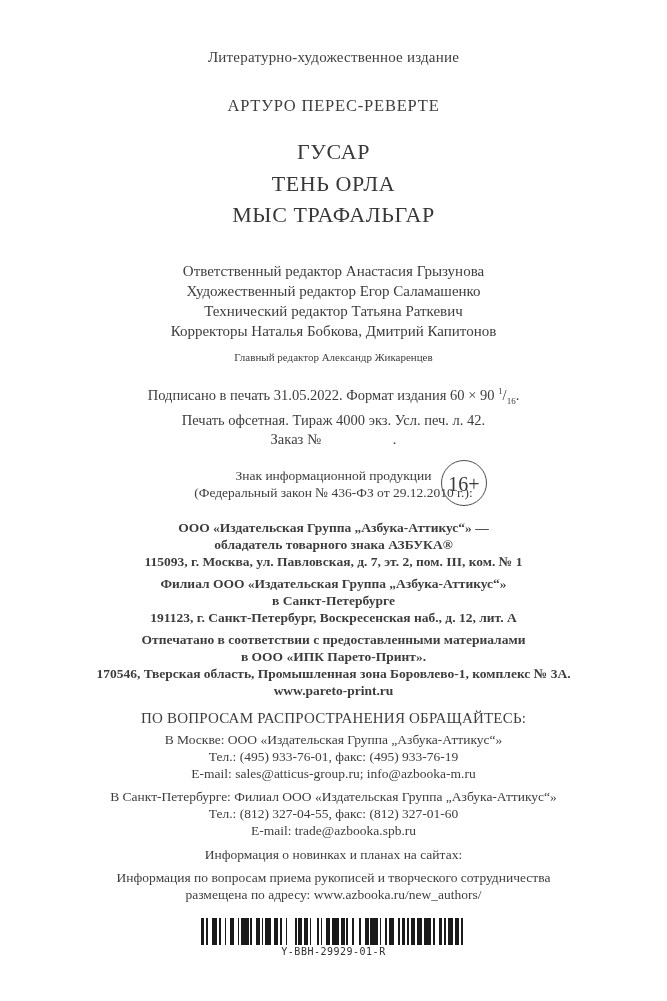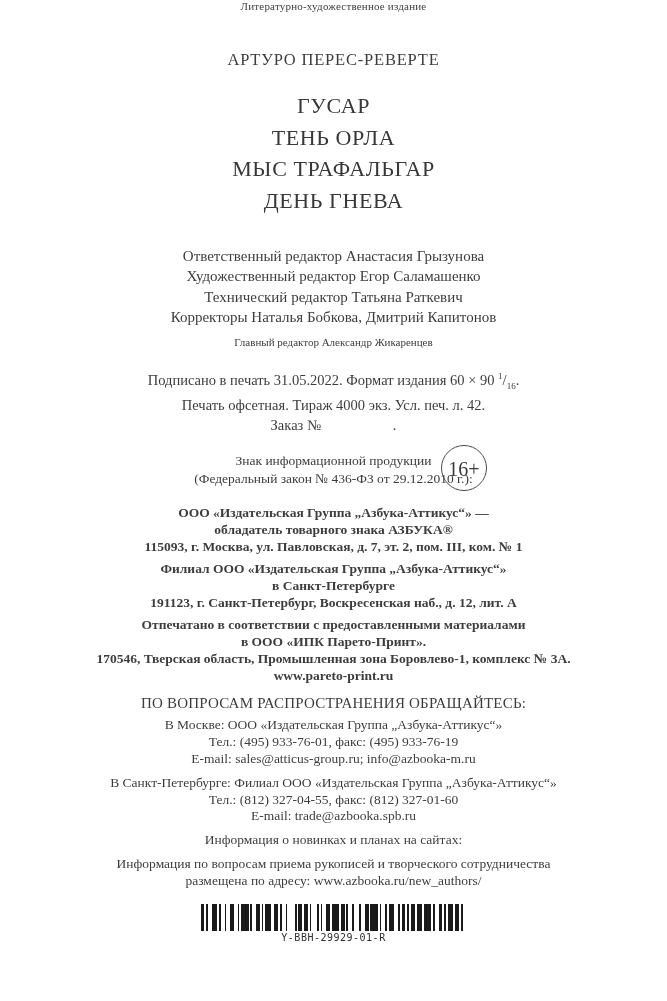--- a/index.html
+++ b/index.html
@@ -7,22 +7,22 @@
     position: relative;
     width: 667px;
     height: 1001px;
     margin: 0 auto;
     background: #ffffff;
     color: #3d3d3d;
     font-family: "Liberation Serif", "DejaVu Serif", serif;
     text-align: center;
     overflow: hidden;
   }
-  .edition        { font-size: 11px; letter-spacing: 0.2px; }
-  .author         { margin-top: 38px; font-size: 16.5px; letter-spacing: 0.8px; font-family: Liberation Serif, serif; }
+  .edition        { padding-top: 49px; font-size: 15px; letter-spacing: 0.2px; }
+  .author         { margin-top: 30px; font-size: 16.5px; letter-spacing: 0.8px; font-family: Liberation Serif, serif; }
   .titles         { margin-top: 20px; }
   .title          { font-size: 22px; line-height: 31.5px; letter-spacing: 0.6px; color: #383838; }
   .credits        { margin-top: 30px; font-size: 15px; line-height: 20.3px; }
   .chief          { margin-top: 9px; font-size: 11px; }
   .imprint        { margin-top: 19px; font-size: 14.5px; line-height: 19.5px; }
   .imprint sup    { font-size: 9px; }
   .imprint sub    { font-size: 9px; }
   .order-gap      { display: inline-block; width: 72px; }
   .rating         { position: relative; margin-top: 17px; font-size: 13.5px; line-height: 17.5px; }
   .badge {
@@ -65,21 +65,20 @@
 <div class="page">
 
   <div class="edition">Литературно-художественное издание</div>
 
   <div class="author">АРТУРО ПЕРЕС-РЕВЕРТЕ</div>
 
   <div class="titles">
     <div class="title">ГУСАР</div>
     <div class="title">ТЕНЬ ОРЛА</div>
     <div class="title">МЫС ТРАФАЛЬГАР</div>
-    <div class="title">ДЕНЬ ГНЕВА</div>
   </div>
 
   <div class="credits">
     <div>Ответственный редактор Анастасия Грызунова</div>
     <div>Художественный редактор Егор Саламашенко</div>
     <div>Технический редактор Татьяна Раткевич</div>
     <div>Корректоры Наталья Бобкова, Дмитрий Капитонов</div>
   </div>
 
   <div class="chief">Главный редактор Александр Жикаренцев</div>

